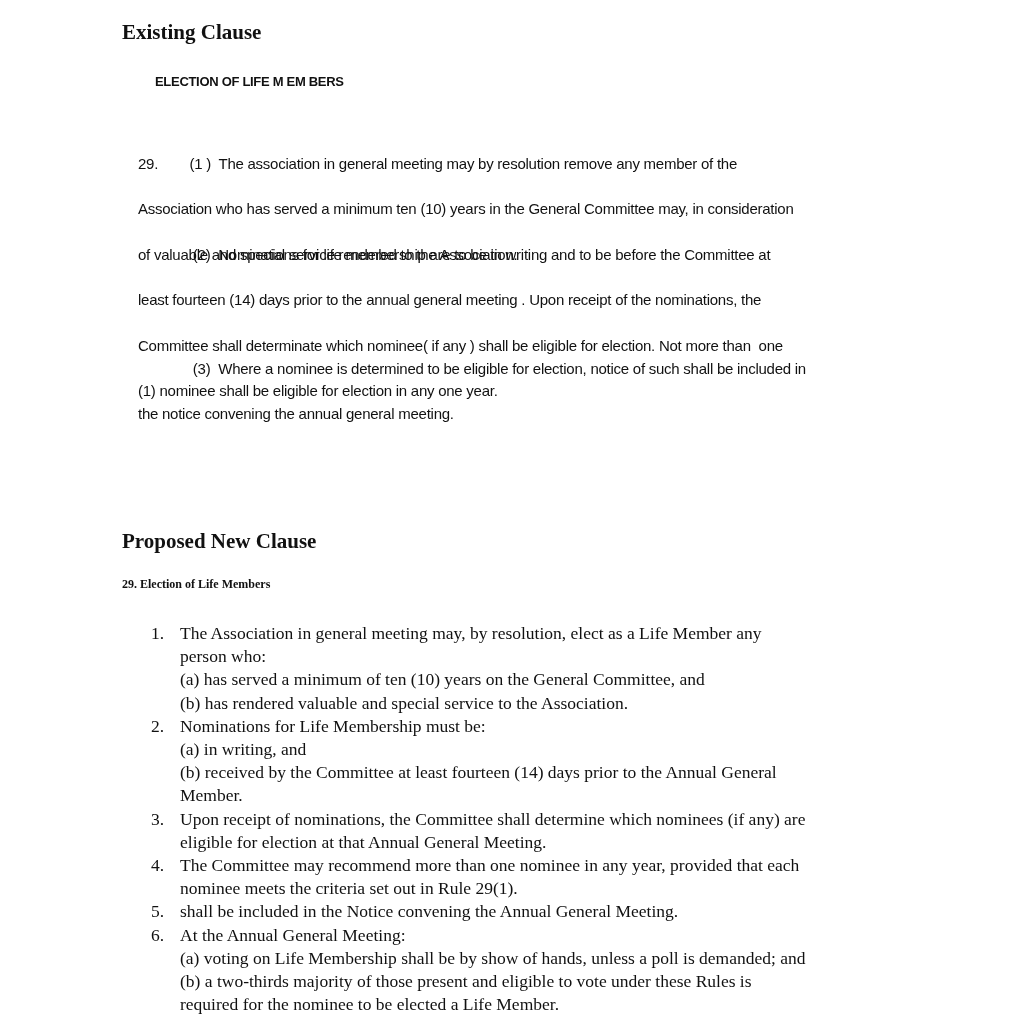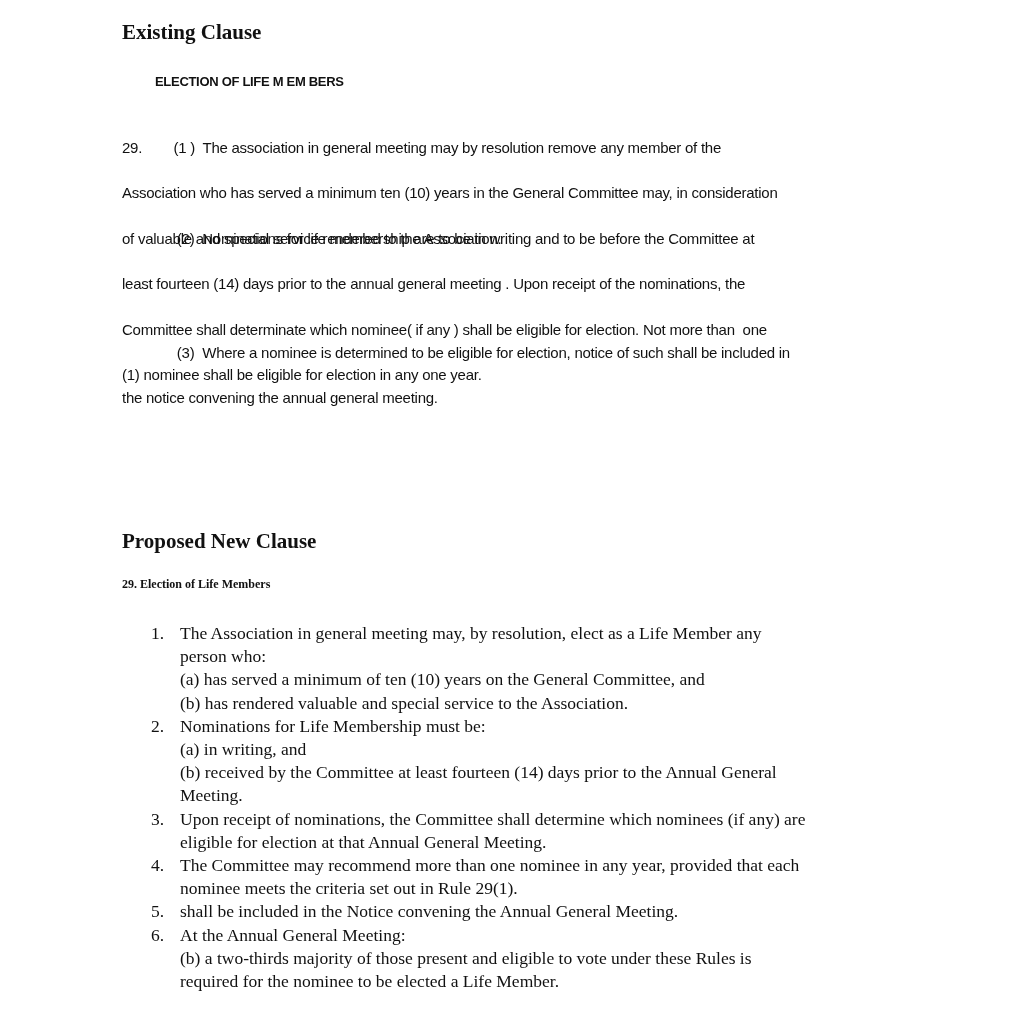--- a/index.html
+++ b/index.html
@@ -37,21 +37,21 @@
       position: absolute;
       left: 122px;
       margin: 0;
       letter-spacing: -0.3px;
       color: #111;
     }
     .existing-para {
       position: absolute;
       left: 122px;
       width: 790px;
-      margin: 0;
+      margin: 16px;
       font-family: "Liberation Sans", "DejaVu Sans", sans-serif;
       font-size: 15px;
       line-height: 22.7px;
       letter-spacing: -0.25px;
       color: #111;
       white-space: pre-line;
     }
     .existing-para .line { display: block; white-space: pre; }
     .proposed-list {
       position: absolute;
@@ -113,37 +113,38 @@
       <span class="line">The Association in general meeting may, by resolution, elect as a Life Member any</span>
       <span class="line">person who:</span>
       <span class="line">(a) has served a minimum of ten (10) years on the General Committee, and</span>
       <span class="line">(b) has rendered valuable and special service to the Association.</span>
     </li>
     <li class="proposed-item">
       <span class="num">2.</span>
       <span class="line">Nominations for Life Membership must be:</span>
       <span class="line">(a) in writing, and</span>
       <span class="line">(b) received by the Committee at least fourteen (14) days prior to the Annual General</span>
-      <span class="line">Meeting.</span>
+      <span class="line">Member.</span>
     </li>
     <li class="proposed-item">
       <span class="num">3.</span>
       <span class="line">Upon receipt of nominations, the Committee shall determine which nominees (if any) are</span>
       <span class="line">eligible for election at that Annual General Meeting.</span>
     </li>
     <li class="proposed-item">
       <span class="num">4.</span>
       <span class="line">The Committee may recommend more than one nominee in any year, provided that each</span>
       <span class="line">nominee meets the criteria set out in Rule 29(1).</span>
     </li>
     <li class="proposed-item">
       <span class="num">5.</span>
       <span class="line">shall be included in the Notice convening the Annual General Meeting.</span>
     </li>
     <li class="proposed-item">
       <span class="num">6.</span>
       <span class="line">At the Annual General Meeting:</span>
+      <span class="line">(a) voting on Life Membership shall be by show of hands, unless a poll is demanded; and</span>
       <span class="line">(b) a two-thirds majority of those present and eligible to vote under these Rules is</span>
       <span class="line">required for the nominee to be elected a Life Member.</span>
     </li>
   </ol>
 
 </div>
 
 </body></html>

